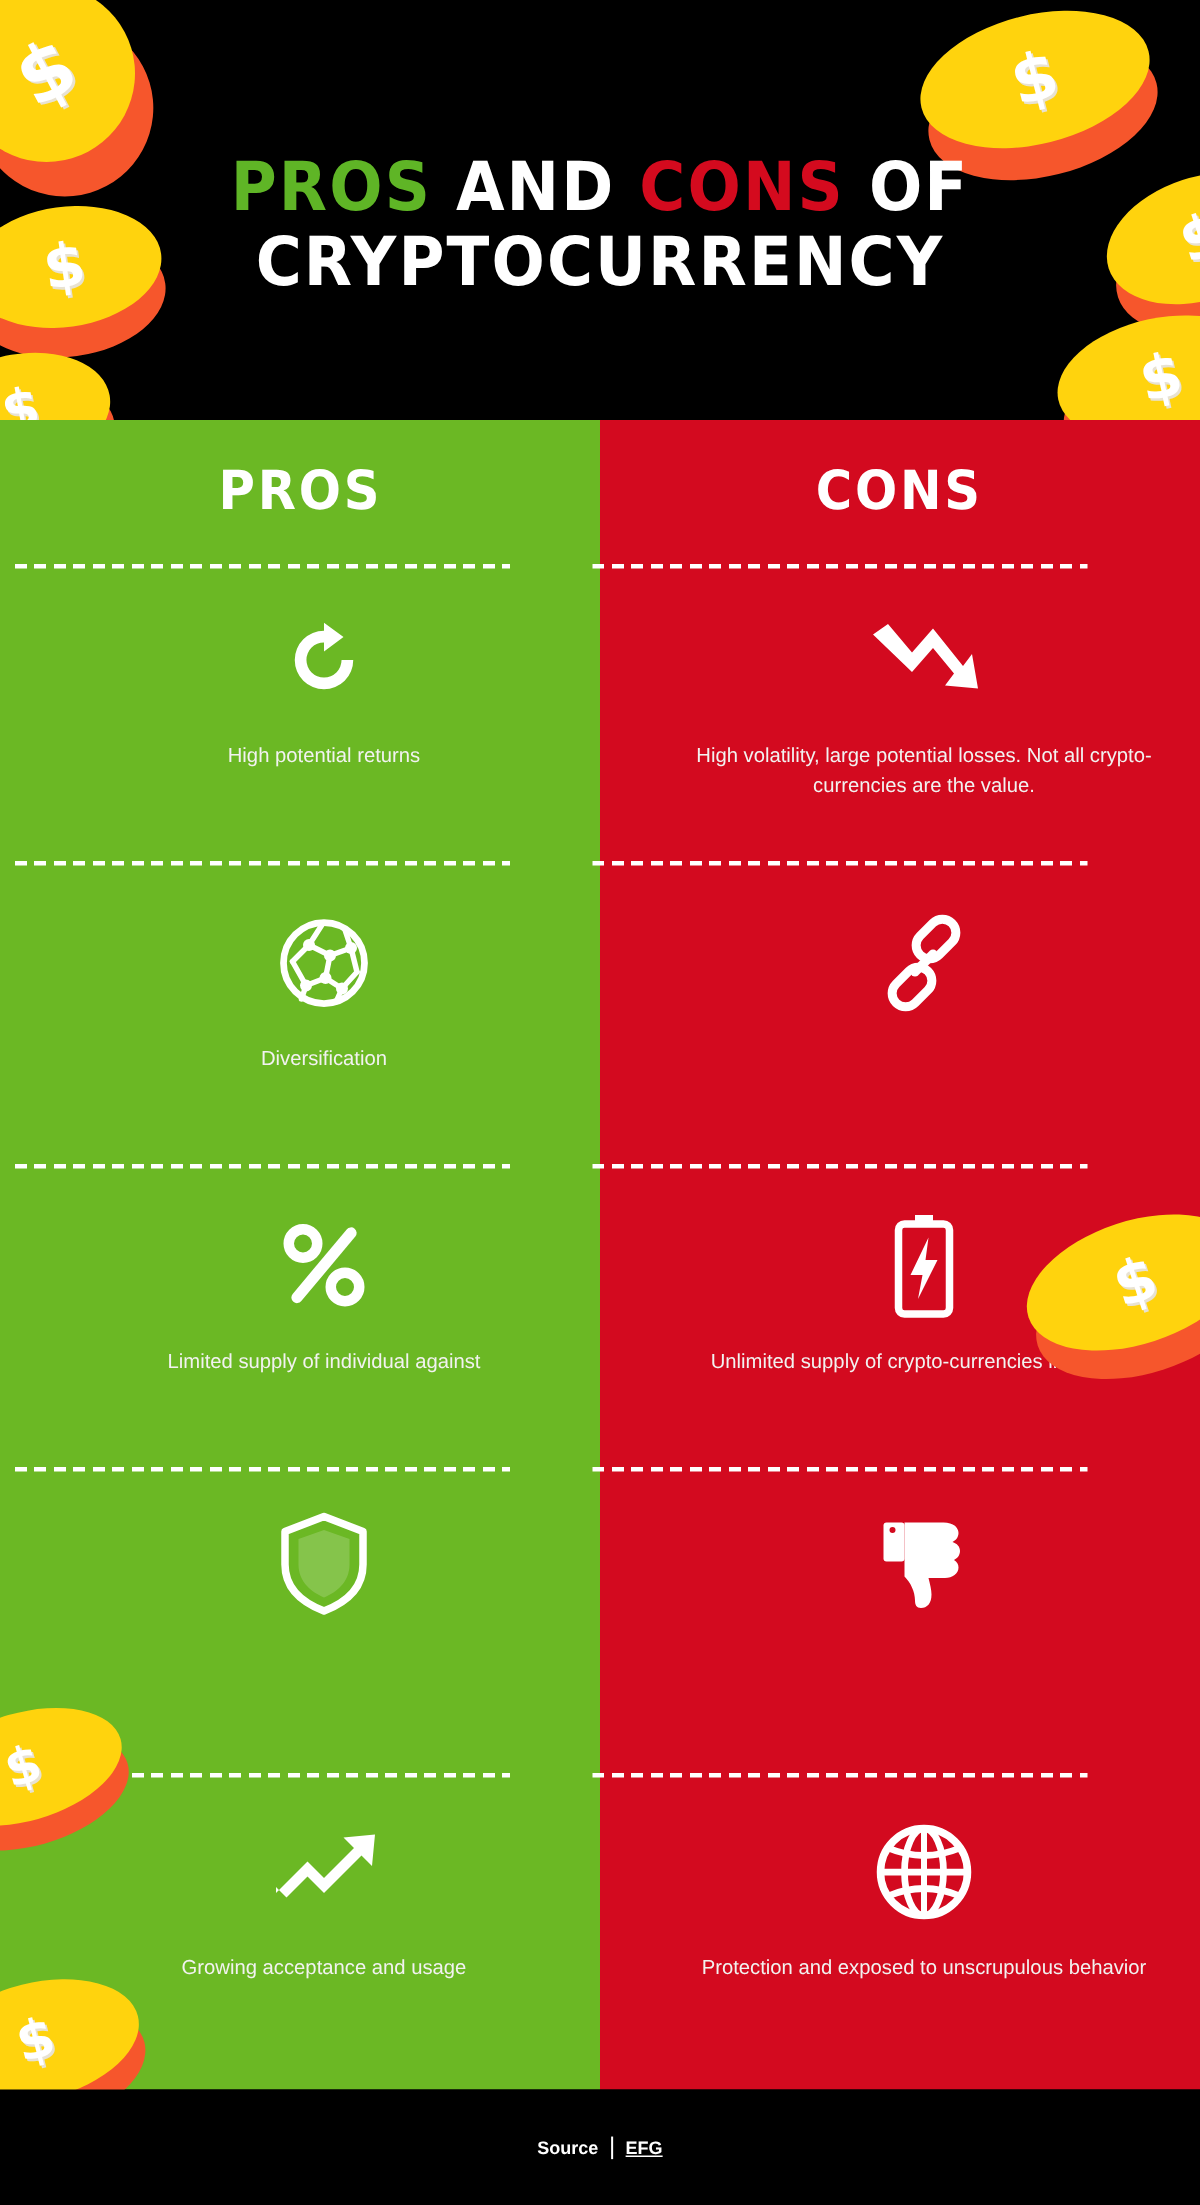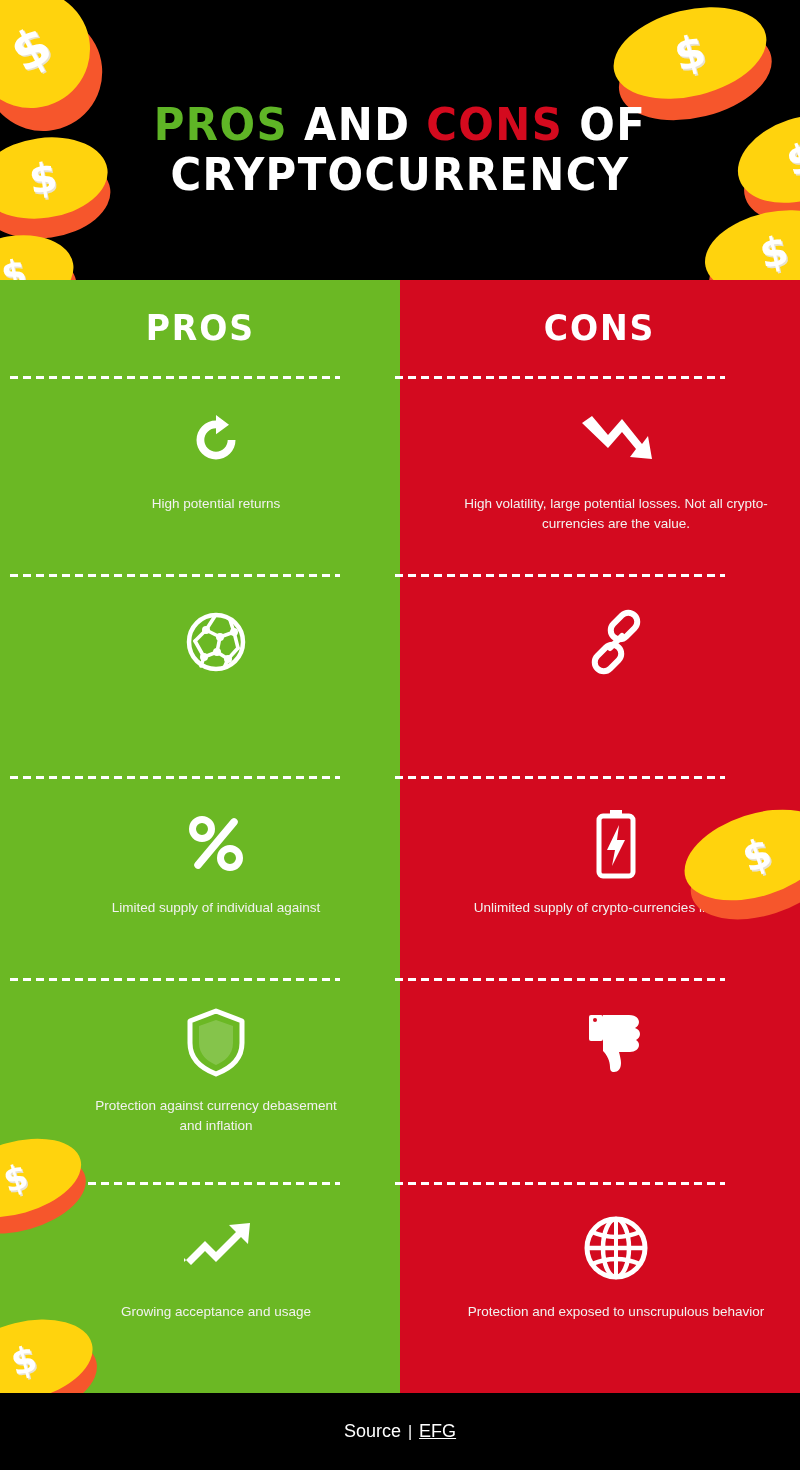--- a/index.html
+++ b/index.html
@@ -109,22 +109,23 @@
   }
   .col-cons .item-txt{ padding:0 48px; }
 
   
   .footer{
     position:absolute; left:0; top:1393px; width:800px; height:77px;
     background:#000; z-index:5;
     display:flex; align-items:center; justify-content:center;
   }
   .footer-txt{
-    color:#ffffff; font-size:18px;
+    color:#ffffff; font-size:12px;
     font-family:"Liberation Sans", sans-serif;
+    font-weight:bold;
   }
   .footer-sep{ margin:0 7px; color:#ffffff; }
   .footer-link{ color:#ffffff; text-decoration:underline; }
 </style>
 </head>
 <body>
 
 <div class="page">
 
   <div class="header">
@@ -227,20 +228,21 @@
             <g fill="#ffffff">
               <circle cx="22" cy="20" r="4"></circle>
               <circle cx="36" cy="27" r="4"></circle>
               <circle cx="33" cy="42" r="4"></circle>
               <circle cx="20" cy="47" r="4"></circle>
               <circle cx="50" cy="22" r="4"></circle>
               <circle cx="44" cy="49" r="4"></circle>
             </g>
           </svg>
         </div>
+        <div class="item-txt">Diversification</div>
       </div>
 
       <div class="dash" style="top:496px;"></div>
 
       <div class="item" style="top:524px;">
         <div class="icon-box">
           <svg width="64" height="64" viewBox="0 0 64 64">
             <circle cx="18" cy="17" r="9.5" fill="none" stroke="#ffffff" stroke-width="7"></circle>
             <circle cx="46" cy="46" r="9.5" fill="none" stroke="#ffffff" stroke-width="7"></circle>
             <line x1="50" y1="10" x2="14" y2="53" stroke="#ffffff" stroke-width="7.5" stroke-linecap="round"></line>
@@ -251,21 +253,20 @@
 
       <div class="dash" style="top:698px;"></div>
 
       <div class="item" style="top:722px;">
         <div class="icon-box">
           <svg width="62" height="70" viewBox="0 0 62 70">
             <path d="M31 4 L57 14 v22 c0 17 -13 26 -26 31 C18 62 5 53 5 36 V14 Z" fill="none" stroke="#ffffff" stroke-width="5" stroke-linejoin="round"></path>
             <path d="M31 13 L48 19 v17 c0 12 -9 18.5 -17 22 -8 -3.5 -17 -10 -17 -22 V19 Z" fill="#ffffff" opacity="0.18"></path>
           </svg>
         </div>
-        <div class="item-txt">Protection against currency debasement and inflation</div>
       </div>
 
       <div class="dash" style="top:902px;"></div>
 
       <div class="item" style="top:928px;">
         <div class="icon-box">
           <svg width="72" height="56" viewBox="0 0 72 56">
             <path fill="#ffffff" d="M3 40 L9 46 L24 31 L34 41 L58 17 L50 9 L70 5 L66 25 L58 17 L58 17 L34 41 L34 41 L58 17 Z" opacity="0"></path>
             <path fill="#ffffff" d="M4 38 L11 45 L25 31 L36 42 L61 17 L68 24 L70 3 L49 5 L56 12 L36 32 L25 21 L4 42 Z"></path>
           </svg>

